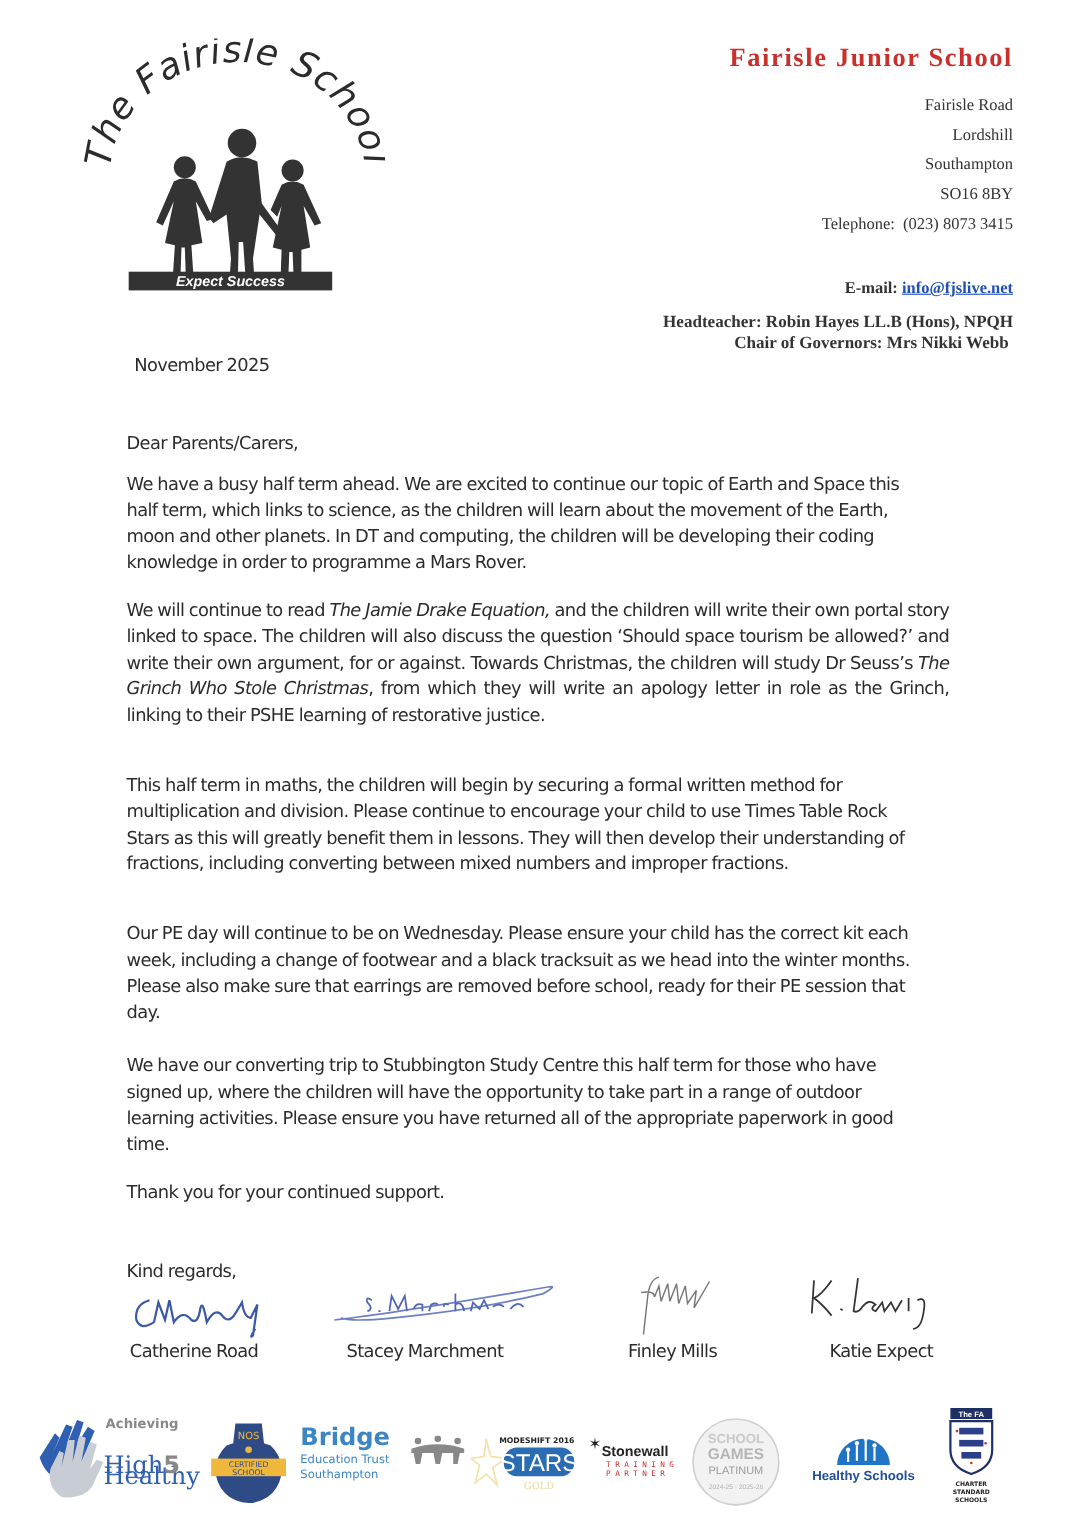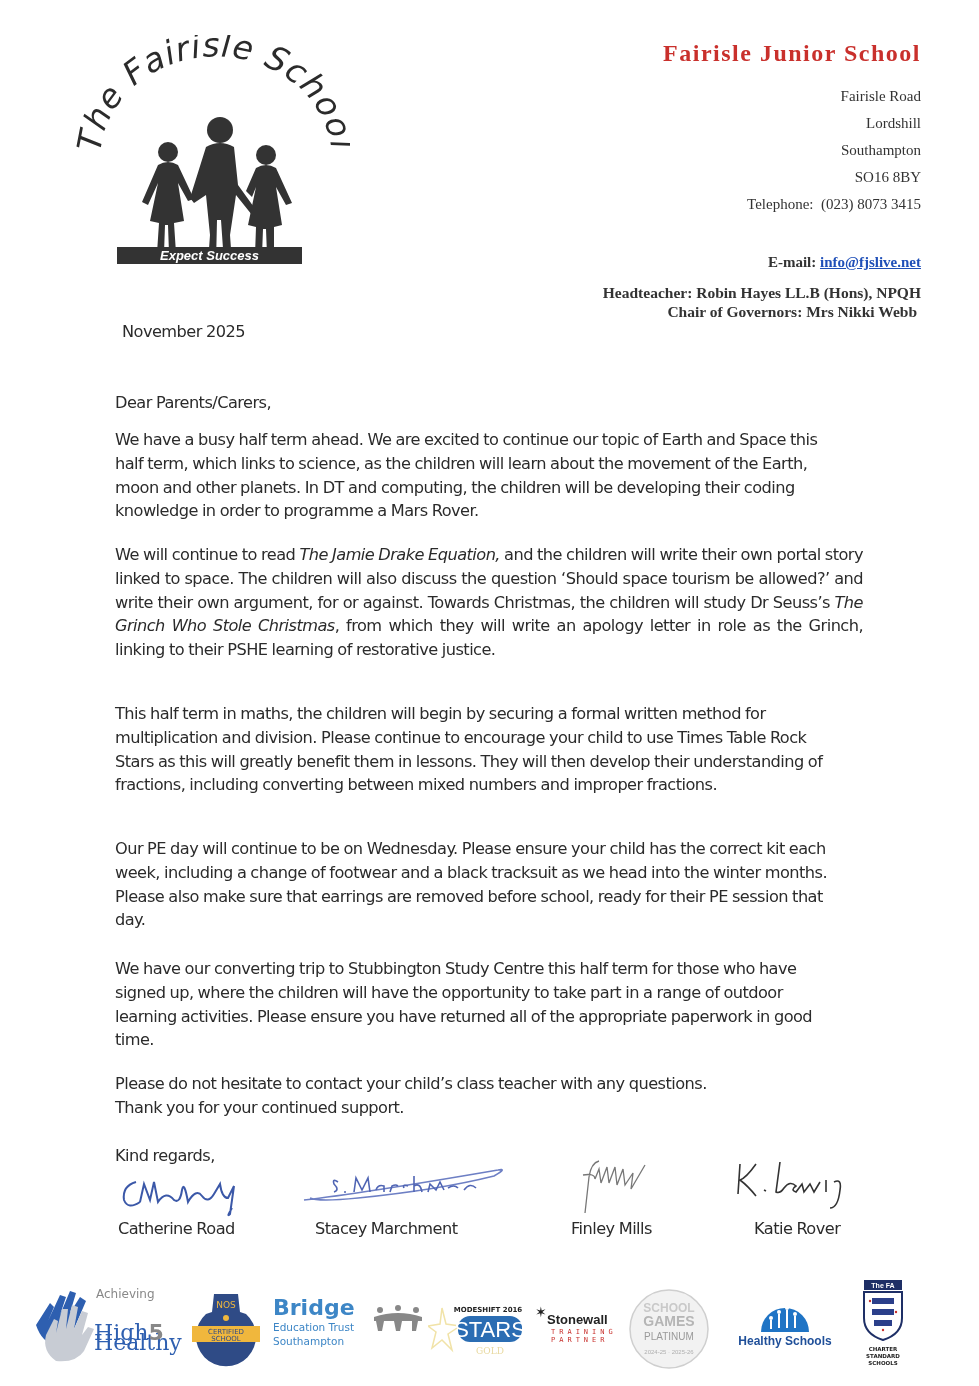--- a/index.html
+++ b/index.html
@@ -90,21 +90,20 @@
 <div id="p1" class="abs txt para">We have a busy half term ahead. We are excited to continue our topic of Earth and Space this half term, which links to science, as the children will learn about the movement of the Earth, moon and other planets. In DT and computing, the children will be developing their coding knowledge in order to programme a Mars Rover.</div>
 
 <div id="p2" class="abs txt para justify">
   <span>We will continue to read </span><i>The Jamie Drake Equation,</i><span> and the children will write their own portal story linked to space. The children will also discuss the question ‘Should space tourism be allowed?’ and write their own argument, for or against. Towards Christmas, the children will study Dr Seuss’s </span><i>The Grinch Who Stole Christmas</i><span>, from which they will write an apology letter in role as the Grinch, linking to their PSHE learning of restorative justice.</span>
 </div>
 
 <div id="p3" class="abs txt para">This half term in maths, the children will begin by securing a formal written method for multiplication and division. Please continue to encourage your child to use Times Table Rock Stars as this will greatly benefit them in lessons. They will then develop their understanding of fractions, including converting between mixed numbers and improper fractions.</div>
 <div id="p4" class="abs txt para">Our PE day will continue to be on Wednesday. Please ensure your child has the correct kit each week, including a change of footwear and a black tracksuit as we head into the winter months. Please also make sure that earrings are removed before school, ready for their PE session that day.</div>
 <div id="p5" class="abs txt para">We have our converting trip to Stubbington Study Centre this half term for those who have signed up, where the children will have the opportunity to take part in a range of outdoor learning activities. Please ensure you have returned all of the appropriate paperwork in good time.</div>
 <div id="p6" class="abs txt para">
-  <div>Please do not hesitate to contact your child’s class teacher with any questions.</div>
   <div>Thank you for your continued support.</div>
 </div>
 
 <div id="closing" class="abs txt">Kind regards,</div>
 
 <svg class="sig" style="left:118px; top:1168px" width="160" height="50">
   <path d="M18 14 Q4 18 6 32 Q10 42 22 34 M22 34 L26 16 L32 32 L36 14 L40 34 Q48 22 56 32 Q62 36 64 22 Q66 12 70 34 Q78 20 84 28 Q90 36 96 26 L102 16 Q104 30 110 30 L116 18 L112 46 Q108 50 114 40" fill="none" stroke="#3b58a8" stroke-width="2"></path>
 </svg>
 <svg class="sig" style="left:298px; top:1160px" width="215" height="50">
   <path d="M6 40 Q60 34 200 10 Q210 8 196 16 Q140 30 60 38 Q20 42 12 38" fill="none" stroke="#6d7fc4" stroke-width="1.6"></path>
@@ -113,28 +112,28 @@
 <svg class="sig" style="left:565px; top:1155px" width="100" height="60">
   <path d="M20 58 L24 22 Q26 8 34 6 M18 20 Q30 18 30 24 L34 14 L36 28 L42 12 L44 28 L50 12 L52 30 L58 14 L60 30 L68 18 L66 34 L80 10" fill="none" stroke="#777" stroke-width="1.3"></path>
 </svg>
 <svg class="sig" style="left:730px; top:1158px" width="140" height="55">
   <path d="M10 6 L8 36 M26 6 Q16 20 10 22 Q18 28 26 38 M34 32 L36 33 M50 4 L46 34 Q50 36 54 30 Q60 22 66 28 Q60 32 66 34 L72 26 L74 34 L80 26 L84 34 L90 24 M96 22 L96 34 M104 24 Q112 20 110 32 Q108 50 100 50" fill="none" stroke="#333" stroke-width="1.6"></path>
 </svg>
 
 <div class="sig-name txt" style="left:118px">Catherine Road</div>
 <div class="sig-name txt" style="left:315px">Stacey Marchment</div>
 <div class="sig-name txt" style="left:571px">Finley Mills</div>
-<div class="sig-name txt" style="left:754px">Katie Rover</div>
+<div class="sig-name txt" style="left:754px">Katie Expect</div>
 
 <div class="logo-box" style="left:30px; top:1285px; width:160px; height:80px;">
   <svg width="70" height="80" style="position:absolute; left:0; top:0">
     <path d="M6 40 L20 18 L24 22 L18 36 L30 10 L36 12 L30 30 L40 6 L46 8 L40 28 L50 12 L56 16 L44 44 Q40 60 26 60 Q12 58 6 40 Z" fill="#2e5fb0"></path>
     <path d="M26 76 Q12 66 16 50 L24 34 L28 36 L26 48 L32 24 L38 24 L36 44 L42 20 L48 22 L44 44 L52 26 L58 28 L52 50 L58 42 L64 44 L54 66 Q46 78 26 76 Z" fill="#c8ccd4"></path>
   </svg>
-  <div style="position:absolute; left:66px; top:2px; font-family:'DejaVu Sans',sans-serif; font-size:12px; color:#888;">Achieving</div>
+  <div style="position:absolute; left:66px; top:2px; font-family:'DejaVu Sans',sans-serif; font-size:12px; color:#888;font-weight:bold;">Achieving</div>
   <div style="position:absolute; left:64px; top:14px; font-family:'DejaVu Serif',serif; font-size:22px; color:#2e5fb0; line-height:22px;margin-top:33px;">Healthy</div>
   <div style="position:absolute; left:64px; top:37px; font-family:'DejaVu Serif',serif; font-size:22px; color:#2e5fb0; line-height:22px;"><span>High</span><b style="color:#888; font-family:'DejaVu Sans',sans-serif;">5</b></div>
 </div>
 
 <div class="logo-box" style="left:190px; top:1292px; width:72px; height:76px;">
   <svg width="72" height="76">
     <path d="M24 2 L48 2 L50 20 L56 22 A30 30 0 1 1 16 22 L22 20 Z" fill="#2f4b86"></path>
     <rect x="2" y="34" width="68" height="16" fill="#f0b73d"></rect>
     <text x="36" y="16" text-anchor="middle" font-family="DejaVu Sans, sans-serif" font-size="9" fill="#f0b73d">NOS</text>
     <text x="36" y="42" text-anchor="middle" font-family="DejaVu Sans, sans-serif" font-size="7" fill="#2f4b86">CERTIFIED</text>

